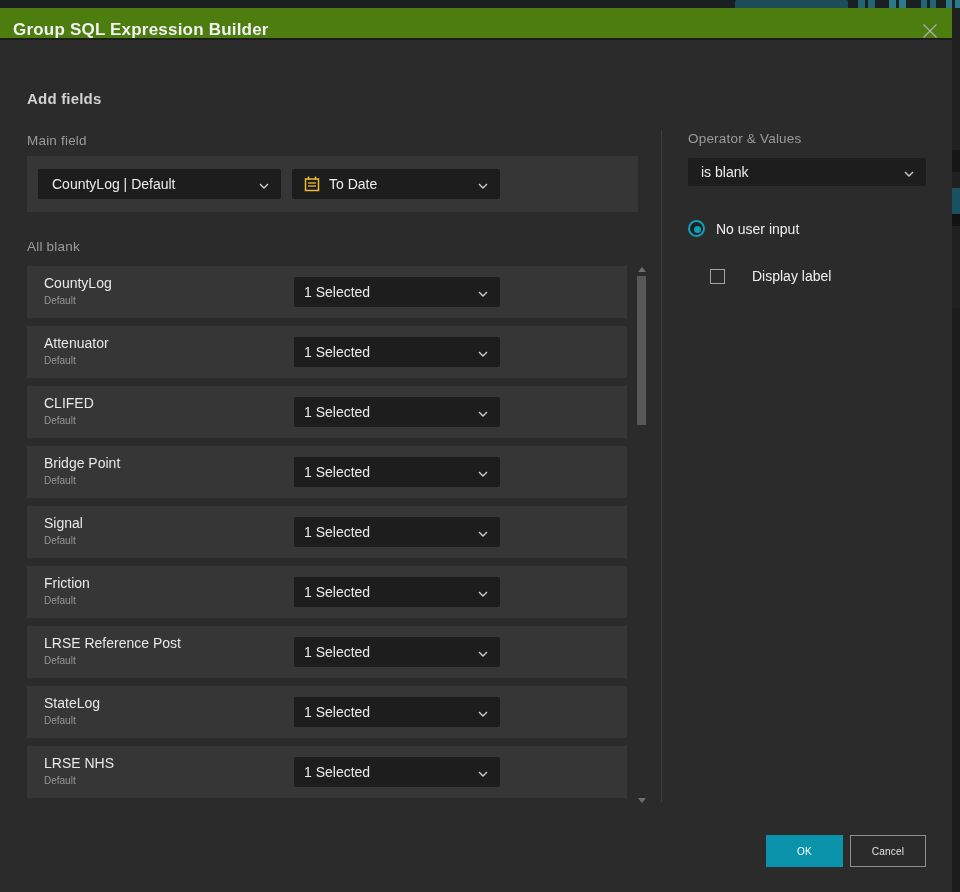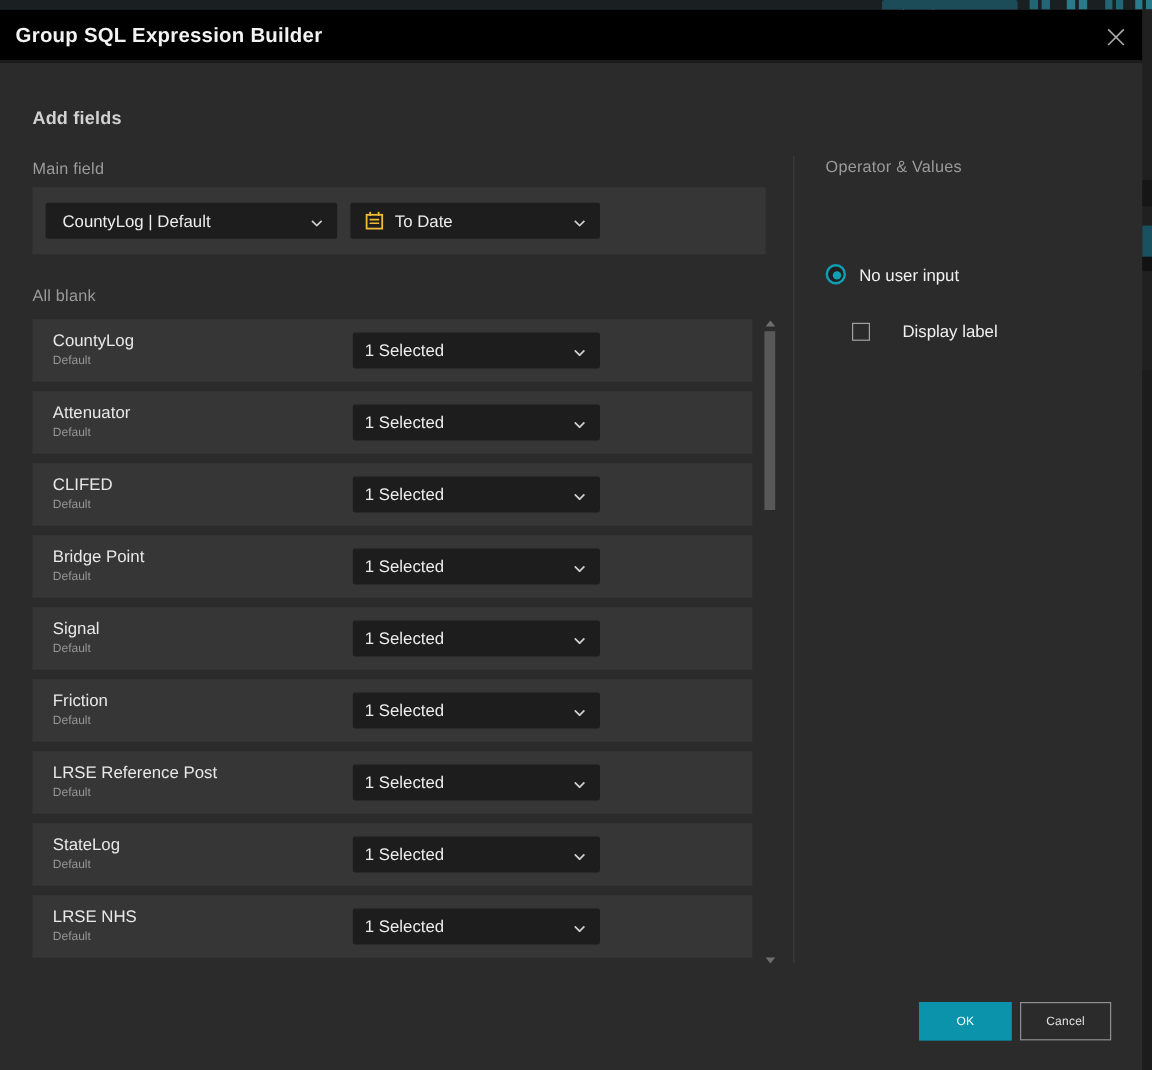--- a/index.html
+++ b/index.html
@@ -30,21 +30,21 @@
   .bg-bar.b8{left:955px;width:5px;background:#2a7a8c;}
 
   .bg-right{position:absolute;right:0;top:8px;width:8px;height:884px;background:#202020;z-index:3;}
   .bg-right .seg1{position:absolute;top:142px;left:0;width:8px;height:22px;background:#161616;}
   .bg-right .seg-teal{position:absolute;top:180px;left:0;width:8px;height:26px;background:#1a5160;}
   .bg-right .seg2{position:absolute;top:206px;left:0;width:8px;height:12px;background:#121212;}
   .bg-right .seg3{position:absolute;top:300px;left:0;width:8px;height:592px;background:#1c1c1c;}
 
   
   .dialog{position:absolute;left:0;top:8px;width:952px;height:884px;background:var(--dlg-bg);z-index:2;}
-  .dlg-header{position:absolute;left:0;top:0;width:100%;height:44px;background:#000000;border-bottom:2px solid #1c1c1c;}
+  .dlg-header{position:absolute;left:0;top:0;width:100%;height:32px;background:#4d7c0f;border-bottom:2px solid #1c1c1c;}
   .dlg-title{position:absolute;left:13px;top:12px;font-size:17px;font-weight:700;color:#f2f2f2;letter-spacing:.2px;}
   .close-btn{position:absolute;right:13px;top:14px;width:18px;height:18px;cursor:pointer;display:flex;align-items:center;justify-content:center;}
 
   .section-title{position:absolute;font-size:15px;font-weight:700;color:#d2d2d2;letter-spacing:.2px;}
   .group-label{position:absolute;font-size:13.5px;font-weight:400;color:var(--txt-dim);letter-spacing:.2px;}
 
   .main-panel{position:absolute;left:27px;top:148px;width:611px;height:56px;background:var(--panel);}
   .dd{background:var(--field);border-radius:2px;display:flex;align-items:center;color:var(--txt);font-size:14px;cursor:pointer;}
   .dd .dd-label{flex:1;white-space:nowrap;overflow:hidden;}
   .dd .chev{flex:0 0 auto;margin-right:12px;}
@@ -275,20 +275,28 @@
     <div class="scrollbar">
       <span class="sb-arrow sb-up"></span>
       <span class="sb-thumb"></span>
       <span class="sb-arrow sb-down"></span>
     </div>
 
     <div class="v-divider"></div>
 
     <div class="group-label" style="left:688px;top:123px;">Operator &amp; Values</div>
 
+    <div class="dd op-dd">
+      <span class="dd-label">is blank</span>
+      <span class="chev">
+        <svg width="10" height="6" viewBox="0 0 10 6">
+            <polyline points="1,1 5,5 9,1" fill="none" stroke="#cfcfcf" stroke-width="1.4"></polyline>
+          </svg>
+      </span>
+    </div>
 
     <div class="radio-row">
       <span class="radio"></span>
       <span class="radio-label">No user input</span>
     </div>
 
     <div class="check-row">
       <span class="checkbox"></span>
       <span class="check-label">Display label</span>
     </div>

